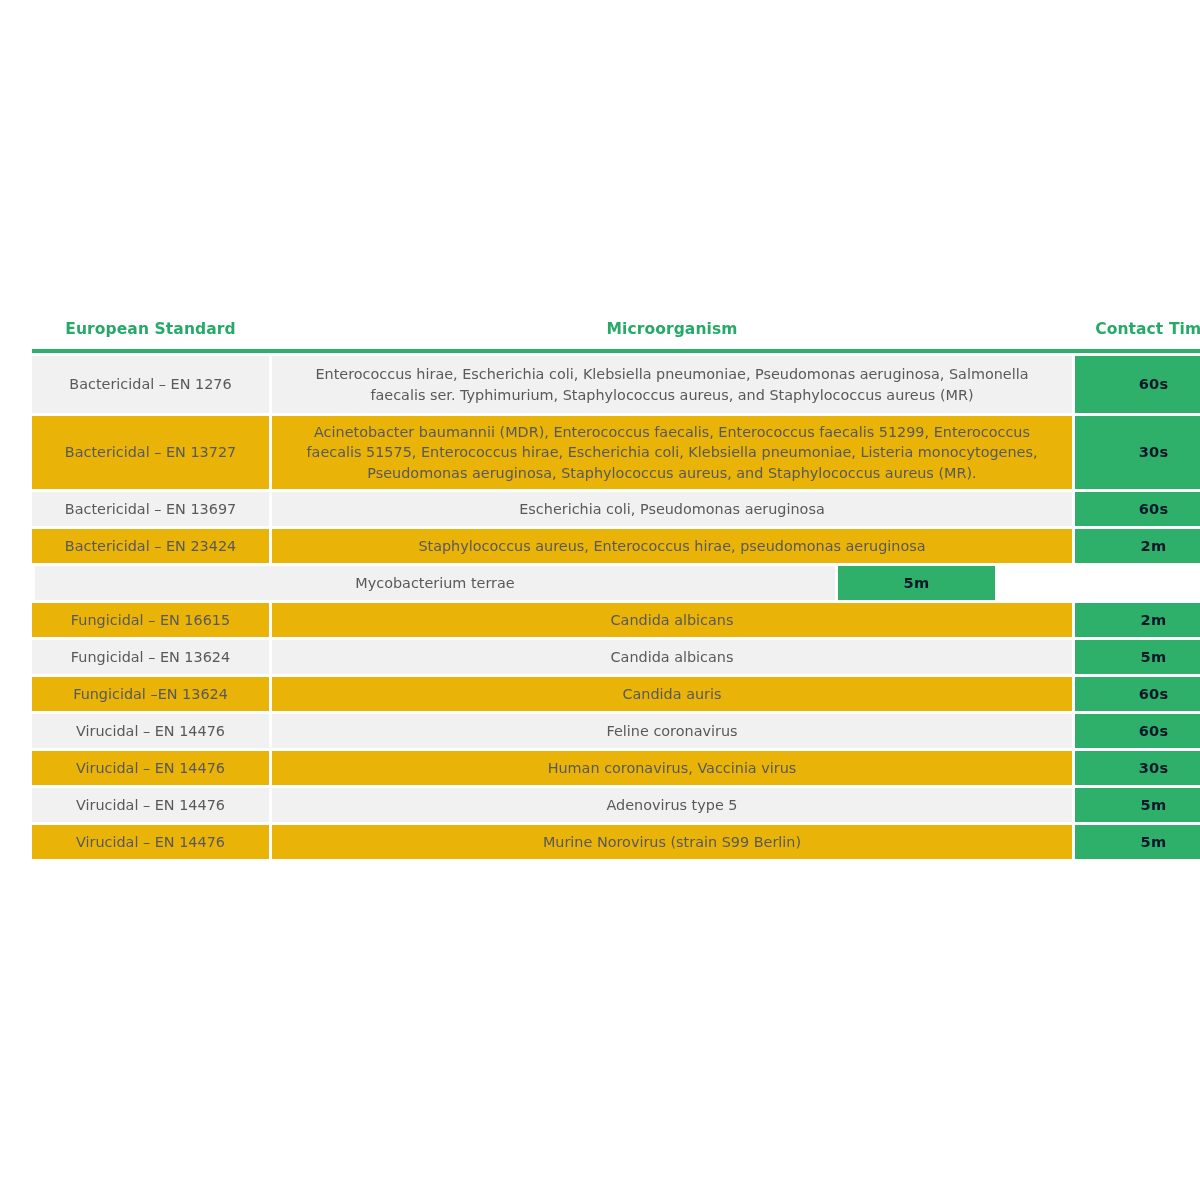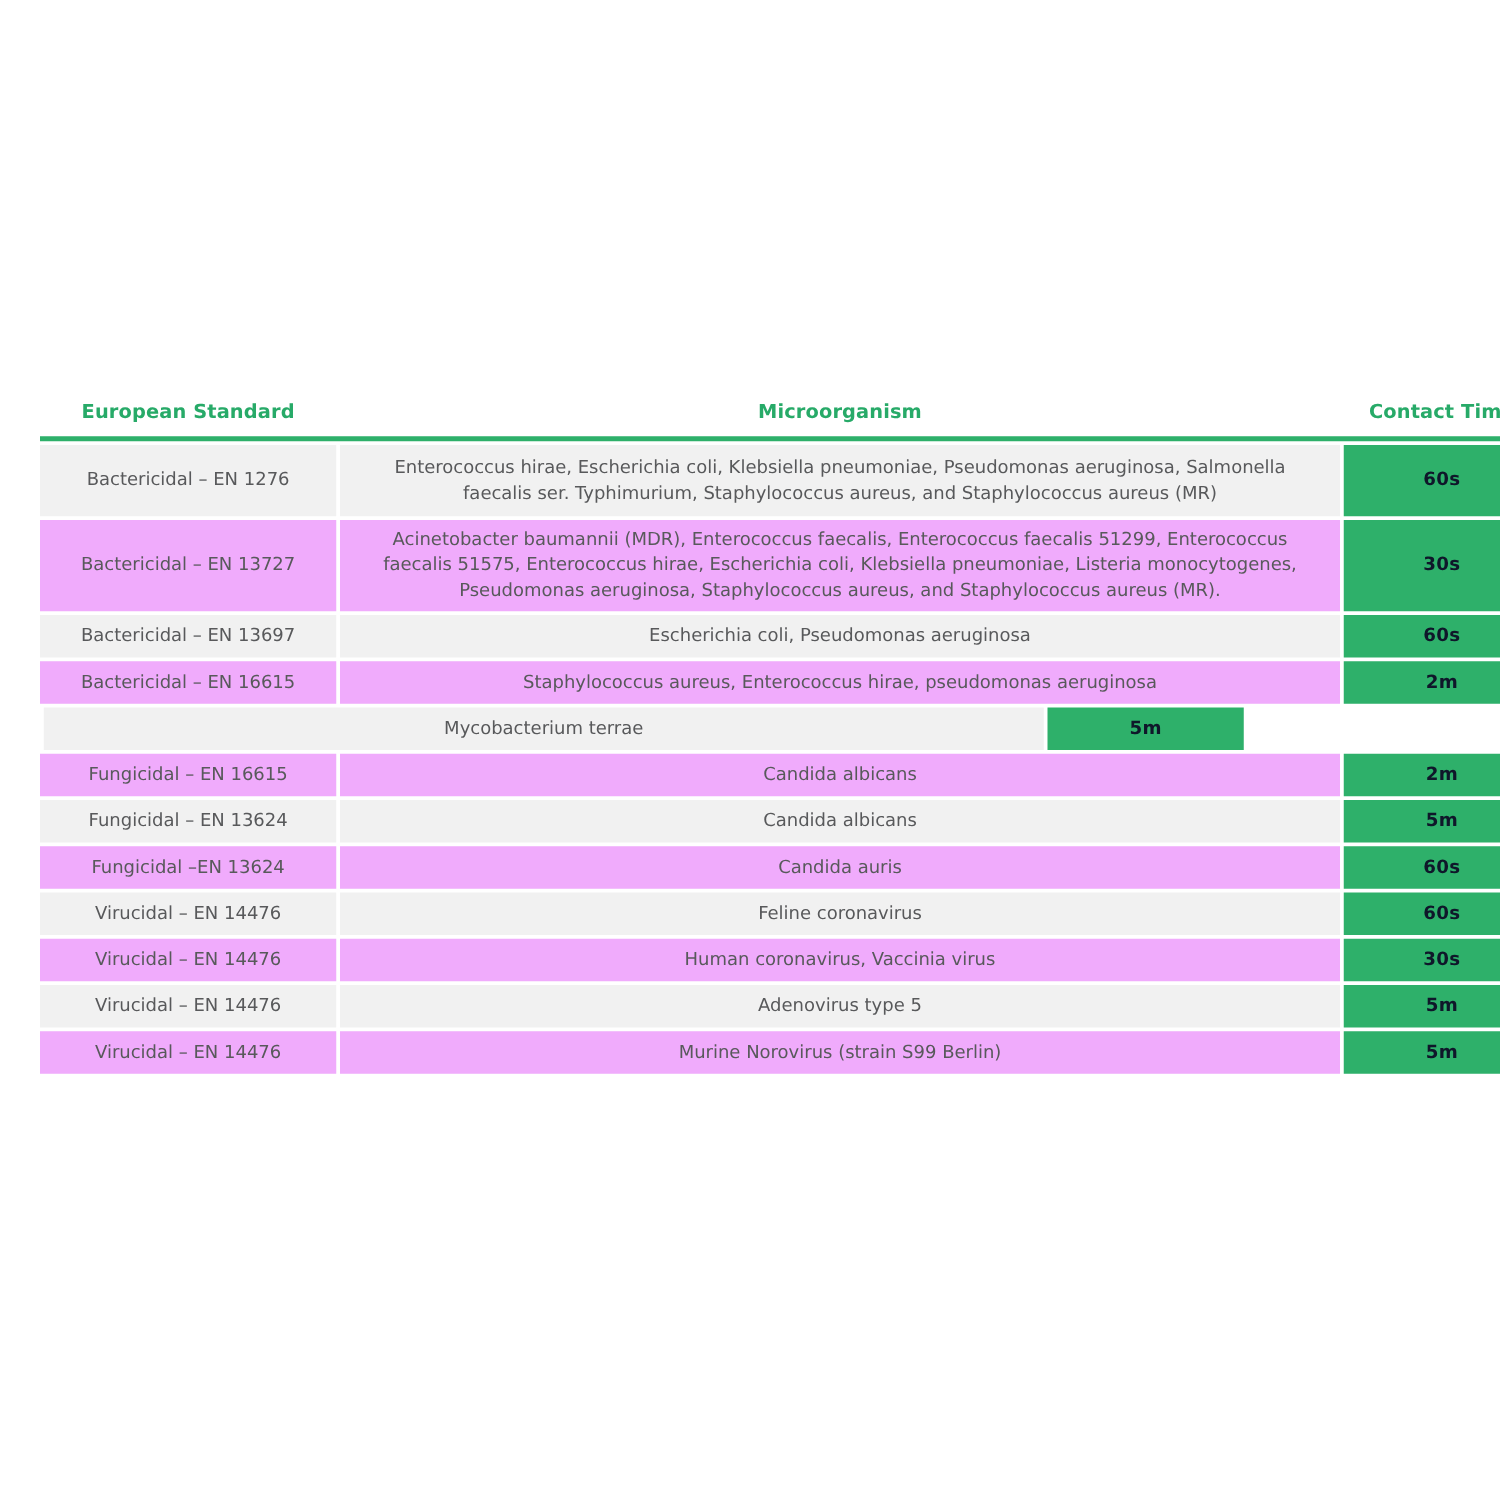--- a/index.html
+++ b/index.html
@@ -105,21 +105,21 @@
     color: #0f172a;
     font-weight: bold;
     font-size: 14.6px;
     letter-spacing: .2px;
   }
 
   
   .trow.odd  .c-standard,
   .trow.odd  .c-micro  { background: #f1f1f1; }
   .trow.even .c-standard,
-  .trow.even .c-micro  { background: #f0abfc; }
+  .trow.even .c-micro  { background: #eab308; }
 
   
   .trow.h-tall   .cell { min-height: 57px; }
   .trow.h-xtall  .cell { min-height: 65px; }
   .trow.h-norm   .cell { min-height: 34px; }
 </style>
 </head>
 <body>
 
 <div class="page">
@@ -144,21 +144,21 @@
           <div class="cell c-standard">Bactericidal – EN 13727</div>
           <div class="cell c-micro">Acinetobacter baumannii (MDR), Enterococcus faecalis, Enterococcus faecalis 51299, Enterococcus faecalis 51575, Enterococcus hirae, Escherichia coli, Klebsiella pneumoniae, Listeria monocytogenes, Pseudomonas aeruginosa, Staphylococcus aureus, and Staphylococcus aureus (MR).</div>
           <div class="cell c-contact">30s</div>
         </div>
         <div class="trow odd h-norm">
           <div class="cell c-standard">Bactericidal – EN 13697</div>
           <div class="cell c-micro">Escherichia coli, Pseudomonas aeruginosa</div>
           <div class="cell c-contact">60s</div>
         </div>
         <div class="trow even h-norm">
-          <div class="cell c-standard">Bactericidal  – EN 16615</div>
+          <div class="cell c-standard">Bactericidal  – EN 23424</div>
           <div class="cell c-micro">Staphylococcus aureus, Enterococcus hirae, pseudomonas aeruginosa</div>
           <div class="cell c-contact">2m</div>
         </div>
         <div class="trow odd h-norm">
           <div class="cell c-micro">Mycobacterium terrae</div>
           <div class="cell c-contact">5m</div>
         </div>
         <div class="trow even h-norm">
           <div class="cell c-standard">Fungicidal – EN 16615</div>
           <div class="cell c-micro">Candida albicans</div>

